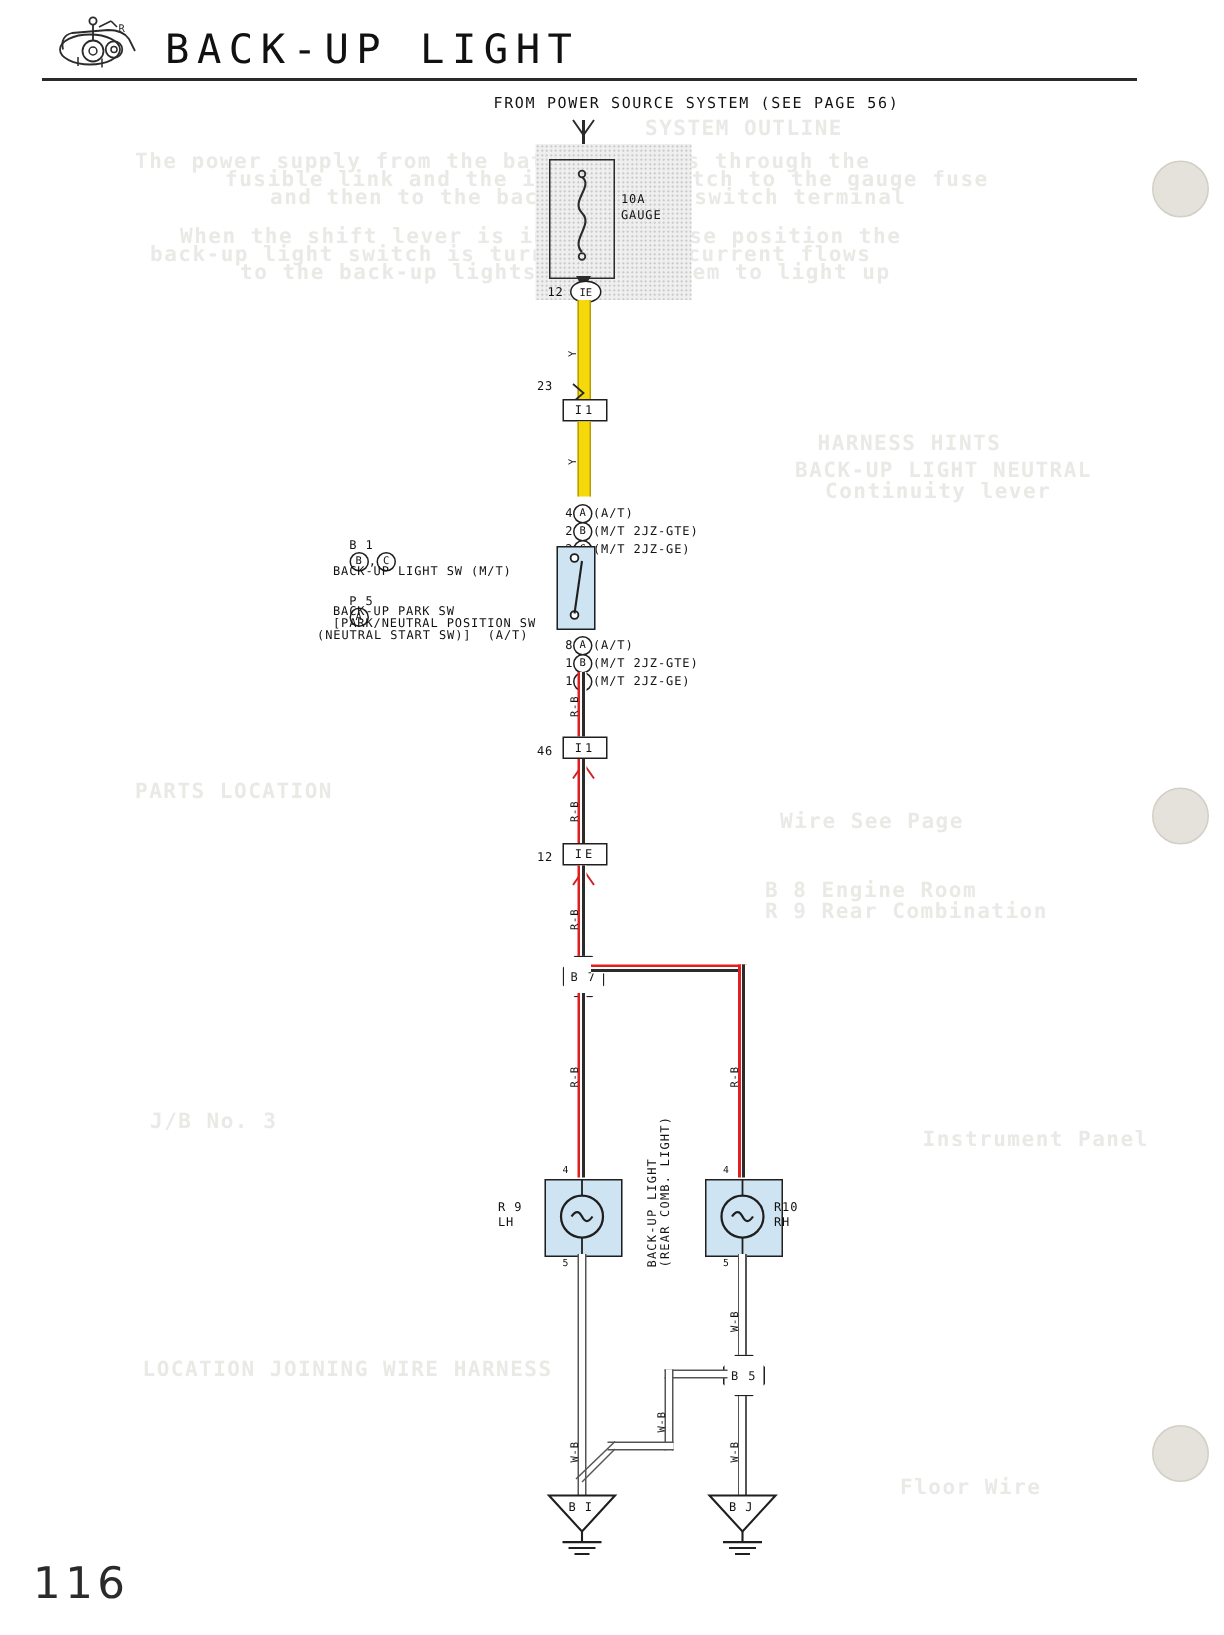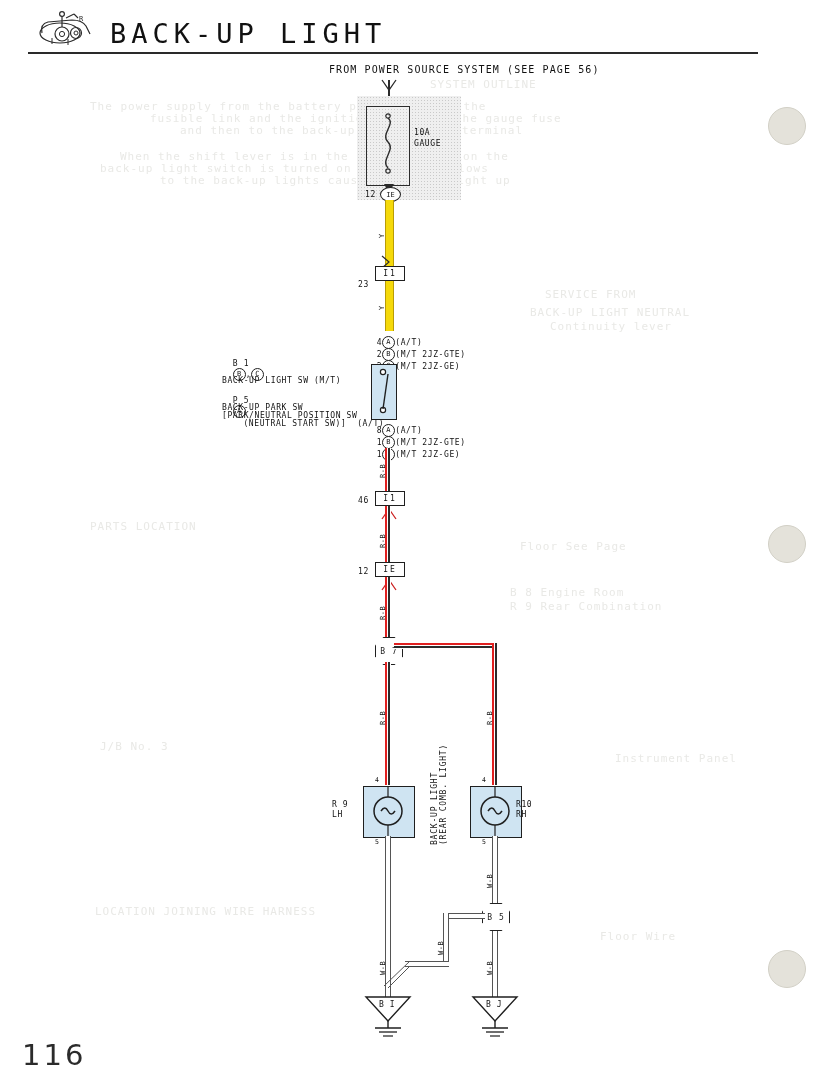--- a/index.html
+++ b/index.html
@@ -1,22 +1,22 @@
 <!DOCTYPE html>
 <html><head>
 <meta charset="utf-8">
 <style>
   html,body{margin:0;padding:0;background:#fff;}
   body{width:816px;height:1090px;position:relative;overflow:hidden;
        font-family:"DejaVu Sans Mono","Liberation Mono",monospace;color:#1a1a1a;}
 
   
-  .ghost{position:absolute;color:#e9e9e6;font-size:11px;letter-spacing:1px;
+  .ghost{position:absolute;color:#e9e9e6;font-size:14px;letter-spacing:1px;
          white-space:pre;pointer-events:none;user-select:none;
-         font-family:"DejaVu Sans Mono",monospace;}
+         font-family:"DejaVu Sans Mono",monospace;font-weight:bold;}
 
   
   #header{position:absolute;left:0;top:0;width:816px;height:58px;}
   #logo{position:absolute;left:38px;top:8px;width:62px;height:40px;}
   #title{position:absolute;left:110px;top:18px;font-size:27px;letter-spacing:5px;
          font-family:"DejaVu Sans Mono",monospace;color:#111;font-weight:500;}
   #rule{position:absolute;left:28px;top:52px;width:730px;height:2px;background:#2a2a2a;}
 
   
   .hole{position:absolute;width:36px;height:36px;border-radius:50%;
@@ -82,31 +82,31 @@
 </head>
 <body>
 
 <div class="ghost" style="left:430px;top:78px;">SYSTEM OUTLINE</div>
 <div class="ghost" style="left:90px;top:100px;">The power supply from the battery passes through the</div>
 <div class="ghost" style="left:150px;top:112px;">fusible link and the ignition switch to the gauge fuse</div>
 <div class="ghost" style="left:180px;top:124px;">and then to the back-up light switch terminal</div>
 <div class="ghost" style="left:120px;top:150px;">When the shift lever is in the reverse position the</div>
 <div class="ghost" style="left:100px;top:162px;">back-up light switch is turned on and current flows</div>
 <div class="ghost" style="left:160px;top:174px;">to the back-up lights causing them to light up</div>
-<div class="ghost" style="left:545px;top:288px;">SERVICE FROM</div>
+<div class="ghost" style="left:545px;top:288px;">HARNESS HINTS</div>
 <div class="ghost" style="left:530px;top:306px;">BACK-UP LIGHT NEUTRAL</div>
 <div class="ghost" style="left:550px;top:320px;">Continuity lever</div>
 <div class="ghost" style="left:90px;top:520px;">PARTS LOCATION</div>
-<div class="ghost" style="left:520px;top:540px;">Floor See Page</div>
+<div class="ghost" style="left:520px;top:540px;">Wire See Page</div>
 <div class="ghost" style="left:510px;top:586px;">B 8 Engine Room</div>
 <div class="ghost" style="left:510px;top:600px;">R 9 Rear Combination</div>
 <div class="ghost" style="left:100px;top:740px;">J/B No. 3</div>
 <div class="ghost" style="left:615px;top:752px;">Instrument Panel</div>
 <div class="ghost" style="left:95px;top:905px;">LOCATION JOINING WIRE HARNESS</div>
-<div class="ghost" style="left:600px;top:930px;text-align:center;">Floor Wire</div>
+<div class="ghost" style="left:600px;top:984px;text-align:center;">Floor Wire</div>
 
 <div id="header">
   <svg id="logo" viewBox="0 0 62 40">
     <ellipse cx="22" cy="25" rx="20" ry="10" fill="none" stroke="#2b2b2b" stroke-width="1.2"></ellipse>
     <path d="M4 25 Q2 16 10 14 L34 12 Q44 12 48 18 L52 26" fill="none" stroke="#2b2b2b" stroke-width="1.2"></path>
     <circle cx="24" cy="26" r="7" fill="none" stroke="#2b2b2b" stroke-width="1.2"></circle>
     <circle cx="24" cy="26" r="2.6" fill="none" stroke="#2b2b2b" stroke-width="1"></circle>
     <circle cx="38" cy="25" r="5.5" fill="none" stroke="#2b2b2b" stroke-width="1.2"></circle>
     <circle cx="38" cy="25" r="2" fill="none" stroke="#2b2b2b" stroke-width="1"></circle>
     <line x1="24" y1="19" x2="24" y2="8" stroke="#2b2b2b" stroke-width="1.2"></line>
@@ -146,38 +146,38 @@
 </svg>
 <div class="lbl" style="left:365px;top:190px;">12</div>
 <div class="oval" style="left:380px;top:187px;width:19px;height:13px;">IE</div>
 
 <div class="ywire" style="left:385px;top:200px;height:68px;"></div>
 <div class="vtext wl" style="left:378px;top:238px;">Y</div>
 <svg style="position:absolute;left:380px;top:255px;" width="16" height="14" viewBox="0 0 16 14">
   <path d="M2 1 L9 7 L2 13" fill="none" stroke="#2b2b2b" stroke-width="1.2"></path>
 </svg>
 
-<div class="lbl" style="left:358px;top:280px;">23</div>
+<div class="lbl" style="left:358px;top:253px;">23</div>
 <div class="conn" style="left:375px;top:266px;width:30px;height:15px;letter-spacing:2px;">I1</div>
 
 <div class="ywire" style="left:385px;top:281px;height:50px;"></div>
 <div class="vtext wl" style="left:378px;top:310px;">Y</div>
 
 <div class="lbl" style="left:222px;top:350px;">
   <span>B 1</span>
   <span class="pin">B</span><span>,</span><span class="pin">C</span>
 </div>
 <div class="lbl" style="left:222px;top:366px;margin-top:10px;">BACK-UP LIGHT SW (M/T)</div>
 <div class="lbl" style="left:222px;top:387px;">
   <span>P 5</span>
   <span class="pin">A</span>
 </div>
 <div class="lbl" style="left:222px;top:403px;">BACK-UP PARK SW</div>
 <div class="lbl" style="left:222px;top:411px;">[PARK/NEUTRAL POSITION SW</div>
-<div class="lbl" style="left:238px;top:419px;"> (NEUTRAL START SW)]  (A/T)</div>
+<div class="lbl" style="left:206px;top:419px;"> (NEUTRAL START SW)]  (A/T)</div>
 
 <div class="lbl" style="left:366px;top:327px;">
   <span>4</span><span class="pin">A</span><span>(A/T)</span>
 </div>
 <div class="lbl" style="left:366px;top:339px;">
   <span>2</span><span class="pin">B</span><span>(M/T 2JZ-GTE)</span>
 </div>
 <div class="lbl" style="left:366px;top:351px;">
   <span>2</span><span class="pin">C</span><span>(M/T 2JZ-GE)</span>
 </div>

